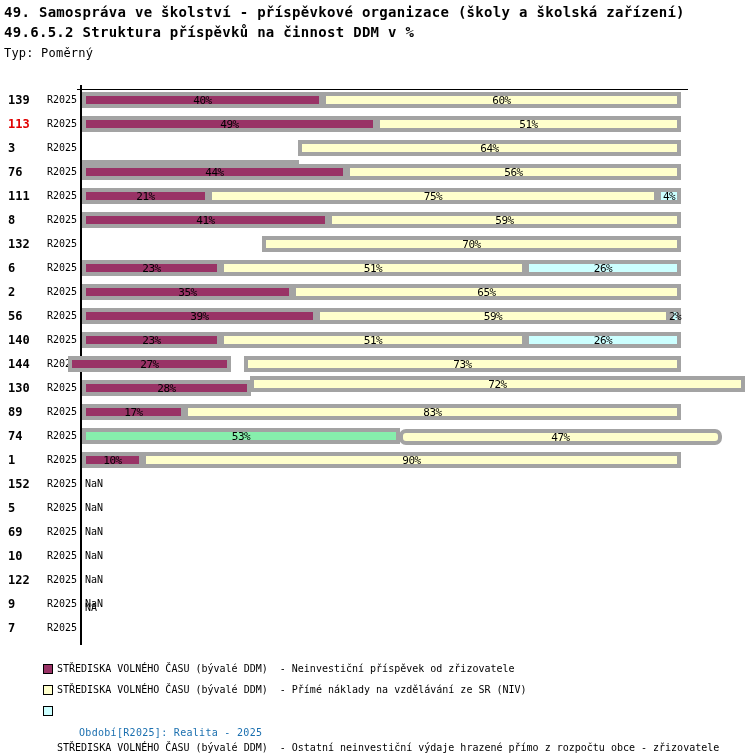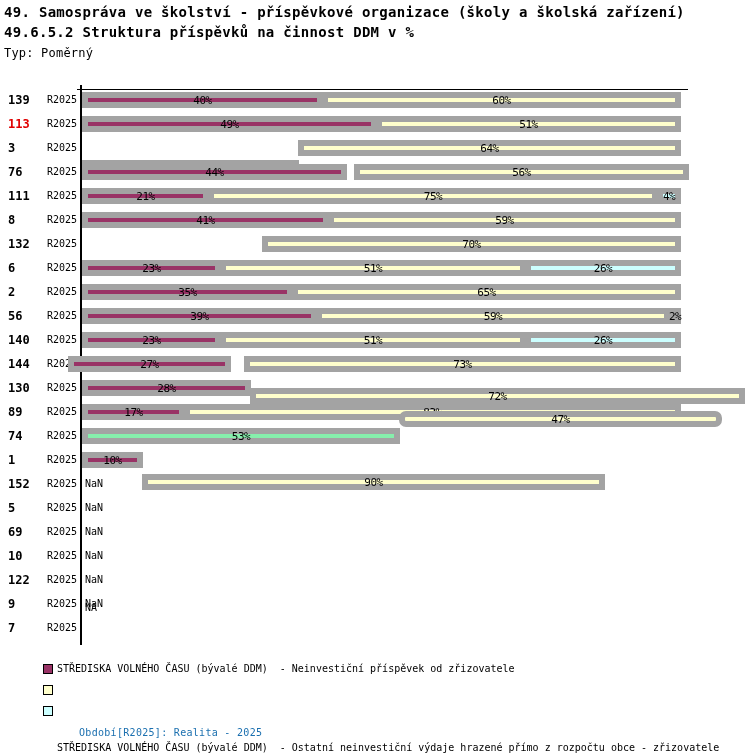--- a/index.html
+++ b/index.html
@@ -16,21 +16,21 @@
 
   .axis-v { position:absolute; left:80px; top:85px; width:2px; height:560px; background:#000; }
   .axis-h { position:absolute; left:77px; top:89px; width:611px; height:1px; background:#000; }
 
   .layer { position:absolute; left:0; top:0; width:100%; height:100%; }
 
   .row-id { position:absolute; font:bold 12px "DejaVu Sans Mono", monospace;
             line-height:16px; white-space:pre; }
   .row-period { position:absolute; font:10px "DejaVu Sans Mono", monospace;
                 line-height:16px; white-space:pre; }
-  .seg { position:absolute; box-sizing:border-box; height:16px; border:6px solid #a3a3a3;
+  .seg { position:absolute; box-sizing:border-box; height:16px; border:4px solid #a3a3a3;
          display:flex; align-items:center; justify-content:center; overflow:visible;
          font:11px "DejaVu Sans Mono", monospace; letter-spacing:-0.5px; white-space:nowrap; }
   .na-val { position:absolute; font:10px "DejaVu Sans Mono", monospace;
             line-height:16px; white-space:pre; }
 
   .legend-swatch { position:absolute; box-sizing:content-box; width:8px; height:8px;
                    border:1px solid #000; }
   .legend-text { position:absolute; font:10px "DejaVu Sans Mono", monospace;
                  line-height:12px; white-space:pre; letter-spacing:0; }
 
@@ -57,21 +57,21 @@
       <div class="row-period" style="left: 47px; top: 116px;">R2025</div>
       <div class="seg" style="left: 82px; width: 295px; top: 116px; background: rgb(153, 51, 102);">49%</div>
       <div class="seg" style="left: 376px; width: 305px; top: 116px; background: rgb(255, 255, 204);">51%</div>
       <div class="row-id" style="left: 8px; top: 140px;">3</div>
       <div class="row-period" style="left: 47px; top: 140px;">R2025</div>
       <div class="seg" style="left: 82px; width: 217px; top: 140px; background: rgb(153, 51, 102); margin-top: 20px;">36%</div>
       <div class="seg" style="left: 298px; width: 383px; top: 140px; background: rgb(255, 255, 204);">64%</div>
       <div class="row-id" style="left: 8px; top: 164px;">76</div>
       <div class="row-period" style="left: 47px; top: 164px;">R2025</div>
       <div class="seg" style="left: 82px; width: 265px; top: 164px; background: rgb(153, 51, 102);">44%</div>
-      <div class="seg" style="left: 354px; width: 335px; top: 164px; background: rgb(255, 255, 204);">56%</div>
+      <div class="seg" style="left: 346px; width: 335px; top: 164px; background: rgb(255, 255, 204);">56%</div>
       <div class="row-id" style="left: 8px; top: 188px;">111</div>
       <div class="row-period" style="left: 47px; top: 188px;">R2025</div>
       <div class="seg" style="left: 82px; width: 127px; top: 188px; background: rgb(153, 51, 102);">21%</div>
       <div class="seg" style="left: 208px; width: 450px; top: 188px; background: rgb(255, 255, 204);">75%</div>
       <div class="seg" style="left: 657px; width: 24px; top: 188px; background: rgb(204, 255, 255);">4%</div>
       <div class="row-id" style="left: 8px; top: 212px;">8</div>
       <div class="row-period" style="left: 47px; top: 212px;">R2025</div>
       <div class="seg" style="left: 82px; width: 247px; top: 212px; background: rgb(153, 51, 102); text-align: right;">41%</div>
       <div class="seg" style="left: 328px; width: 353px; top: 212px; background: rgb(255, 255, 204);">59%</div>
       <div class="row-id" style="left: 8px; top: 236px;">132</div>
@@ -96,33 +96,33 @@
       <div class="seg" style="left: 82px; width: 139px; top: 332px; background: rgb(153, 51, 102);">23%</div>
       <div class="seg" style="left: 220px; width: 306px; top: 332px; background: rgb(255, 255, 204);">51%</div>
       <div class="seg" style="left: 525px; width: 156px; top: 332px; background: rgb(204, 255, 255);">26%</div>
       <div class="row-id" style="left: 8px; top: 356px;">144</div>
       <div class="row-period" style="left: 47px; top: 356px;">R2025</div>
       <div class="seg" style="left: 68px; width: 163px; top: 356px; background: rgb(153, 51, 102);">27%</div>
       <div class="seg" style="left: 244px; width: 437px; top: 356px; background: rgb(255, 255, 204);">73%</div>
       <div class="row-id" style="left: 8px; top: 380px;">130</div>
       <div class="row-period" style="left: 47px; top: 380px;">R2025</div>
       <div class="seg" style="left: 82px; width: 169px; top: 380px; background: rgb(153, 51, 102);">28%</div>
-      <div class="seg" style="left: 250px; width: 495px; top: 388px; background: rgb(255, 255, 204);">72%</div>
+      <div class="seg" style="left: 250px; width: 495px; top: 376px; background: rgb(255, 255, 204);">72%</div>
       <div class="row-id" style="left: 8px; top: 404px;">89</div>
       <div class="row-period" style="left: 47px; top: 404px;">R2025</div>
       <div class="seg" style="left: 82px; width: 103px; top: 404px; background: rgb(153, 51, 102);">17%</div>
       <div class="seg" style="left: 184px; width: 497px; top: 404px; background: rgb(255, 255, 204);">83%</div>
       <div class="row-id" style="left: 8px; top: 428px;">74</div>
       <div class="row-period" style="left: 47px; top: 428px;">R2025</div>
       <div class="seg" style="left: 82px; width: 318px; top: 428px; background: #86efac;">53%</div>
-      <div class="seg" style="left: 399px; width: 323px; top: 411px; background: rgb(255, 255, 204); border-radius: 7px;">47%</div>
+      <div class="seg" style="left: 399px; width: 323px; top: 429px; background: rgb(255, 255, 204); border-radius: 7px;">47%</div>
       <div class="row-id" style="left: 8px; top: 452px;">1</div>
       <div class="row-period" style="left: 47px; top: 452px;">R2025</div>
       <div class="seg" style="left: 82px; width: 61px; top: 452px; background: rgb(153, 51, 102);">10%</div>
-      <div class="seg" style="left: 142px; width: 463px; top: 452px; background: rgb(255, 255, 204); margin-top: 22px;">90%</div>
+      <div class="seg" style="left: 142px; width: 539px; top: 452px; background: rgb(255, 255, 204);">90%</div>
       <div class="row-id" style="left: 8px; top: 476px;">152</div>
       <div class="row-period" style="left: 47px; top: 476px;">R2025</div>
       <div class="na-val" style="left: 85px; top: 476px;">NaN</div>
       <div class="row-id" style="left: 8px; top: 500px;">5</div>
       <div class="row-period" style="left: 47px; top: 500px;">R2025</div>
       <div class="na-val" style="left: 85px; top: 500px;">NaN</div>
       <div class="row-id" style="left: 8px; top: 524px;">69</div>
       <div class="row-period" style="left: 47px; top: 524px;">R2025</div>
       <div class="na-val" style="left: 85px; top: 524px;">NaN</div>
       <div class="row-id" style="left: 8px; top: 548px;">10</div>
@@ -135,18 +135,19 @@
       <div class="row-period" style="left: 47px; top: 596px;">R2025</div>
       <div class="na-val" style="left: 85px; top: 596px;">NaN</div>
       <div class="row-id" style="left: 8px; top: 620px;">7</div>
       <div class="row-period" style="left: 47px; top: 620px;">R2025</div>
       <div class="na-val" style="left: 85px; top: 600px;">NA</div>
     </div>
   <div class="layer" id="legend">
       <div class="legend-swatch" style="left: 43px; top: 664px; background: rgb(153, 51, 102);"></div>
       <div class="legend-text" style="left: 57px; top: 663px;">STŘEDISKA VOLNÉHO ČASU (bývalé DDM)  - Neinvestiční příspěvek od zřizovatele</div>
       <div class="legend-swatch" style="left: 43px; top: 685px; background: rgb(255, 255, 204);"></div>
+      <div class="legend-text" style="left: 57px; top: 684px;">STŘEDISKA VOLNÉHO ČASU (bývalé DDM)  - Přímé náklady na vzdělávání ze SR (NIV)</div>
       <div class="legend-swatch" style="left: 43px; top: 706px; background: rgb(204, 255, 255);"></div>
       <div class="legend-text" style="left: 57px; top: 705px; margin-top: 37px;">STŘEDISKA VOLNÉHO ČASU (bývalé DDM)  - Ostatní neinvestiční výdaje hrazené přímo z rozpočtu obce - zřizovatele</div>
     </div>
 
   <div class="footer-period" style="color: rgb(26, 111, 175);">Období[R2025]: Realita - 2025</div>
 </div>
 
 </body></html>

